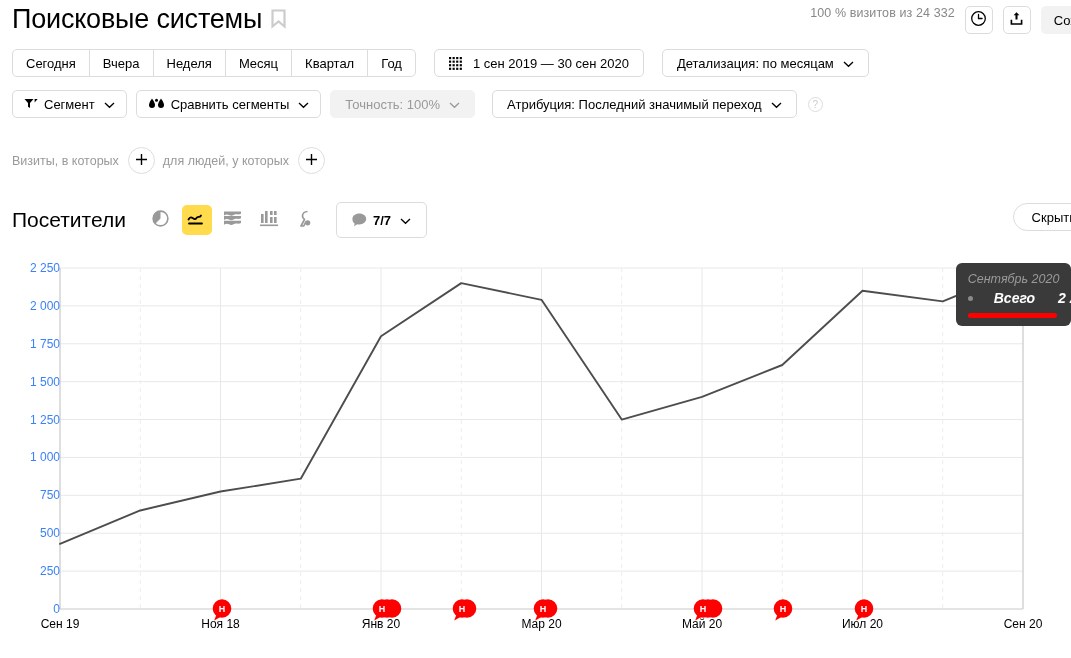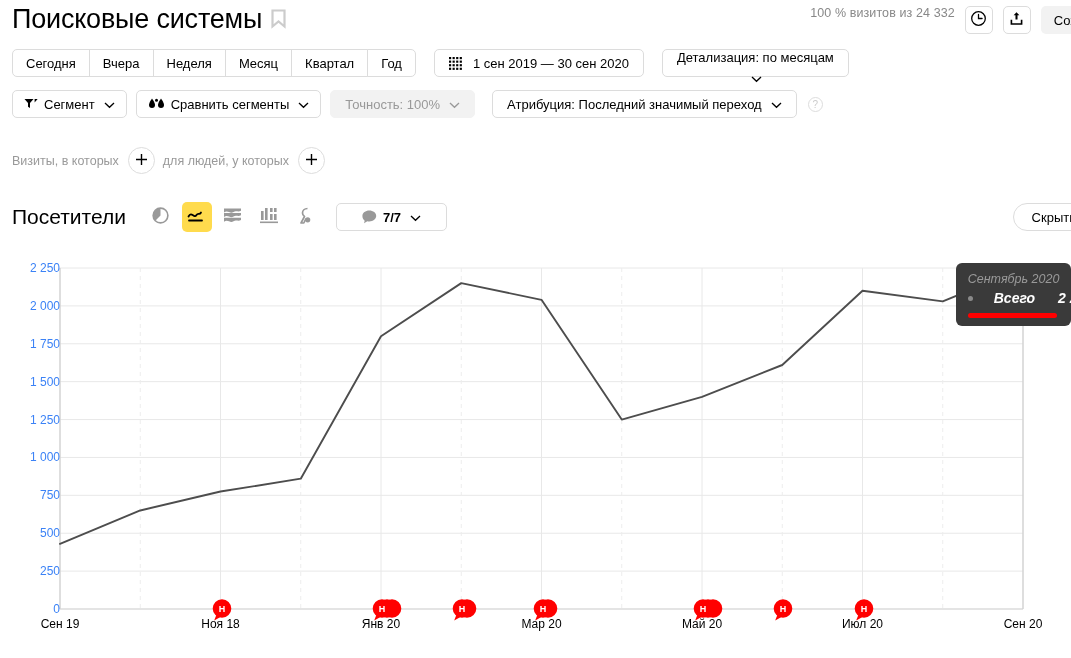--- a/index.html
+++ b/index.html
@@ -102,22 +102,22 @@
   .chart-title {
     font-size: 21px; color: #000; margin-right: 20px; white-space: nowrap;
   }
   .viz-icon {
     width: 30px; height: 30px; border-radius: 5px; background: transparent;
     display: flex; align-items: center; justify-content: center;
     margin-right: 6px; border: none; padding: 0;
   }
   .viz-icon.active { background: #ffdb4d; }
   .metric-btn {
-    height: 28px; border: 1px solid #dcdcdc; background: #fff; border-radius: 5px;
-    font-size: 13px; padding: 0 25px; display: flex; align-items: center; gap: 6px;
+    height: 36px; border: 1px solid #dcdcdc; background: #fff; border-radius: 5px;
+    font-size: 13px; padding: 0 15px; display: flex; align-items: center; gap: 6px;
     box-sizing: border-box; font-family: inherit; margin-left: 10px;
   }
   .metric-count { font-weight: 700; font-size: 13px; }
   .hide-btn {
     position: absolute; right: -24px; top: 203px;
     height: 28px; border: 1px solid #dcdcdc; background: #fff; border-radius: 16px;
     font-size: 13px; padding: 0 18px; display: flex; align-items: center;
     box-sizing: border-box; font-family: inherit; white-space: nowrap;
   }
 
@@ -211,21 +211,21 @@
               <rect x="0" y="9.9" width="2" height="2"></rect>
               <rect x="3.3" y="9.9" width="2" height="2"></rect>
               <rect x="6.6" y="9.9" width="2" height="2"></rect>
               <rect x="9.9" y="9.9" width="2" height="2"></rect>
             </g>
           </svg>
       </span>
       <span style="margin-left:5px;">1 сен 2019 — 30 сен 2020</span>
     </button>
 
-    <button class="pill-btn" style="padding:0 14px;margin-left:9px;flex-direction:column;">
+    <button class="pill-btn" style="padding:0 14px;margin-left:9px;">
       <span>Детализация: по месяцам</span>
       <span class="chev">
         <svg width="11" height="7" viewBox="0 0 11 7">
             <path d="M1 1l4.5 4.3L10 1" fill="none" stroke="#000" stroke-width="1.3"></path>
           </svg>
       </span>
     </button>
   </div>
 
   <div class="toolbar tb-2">

